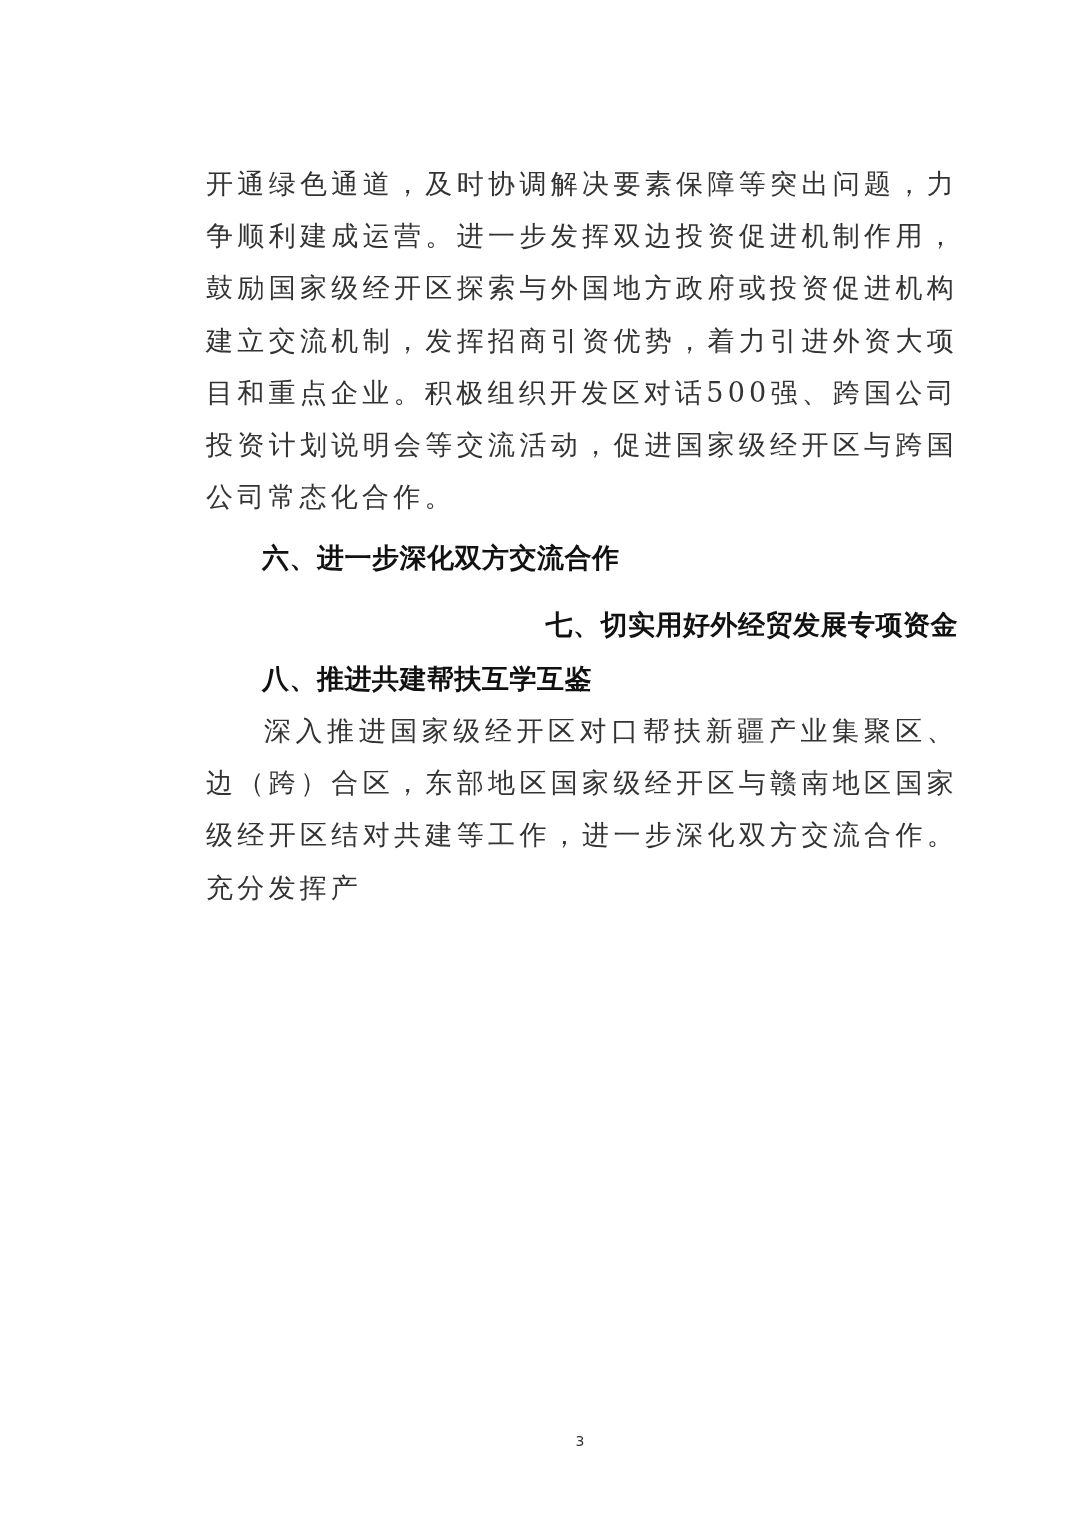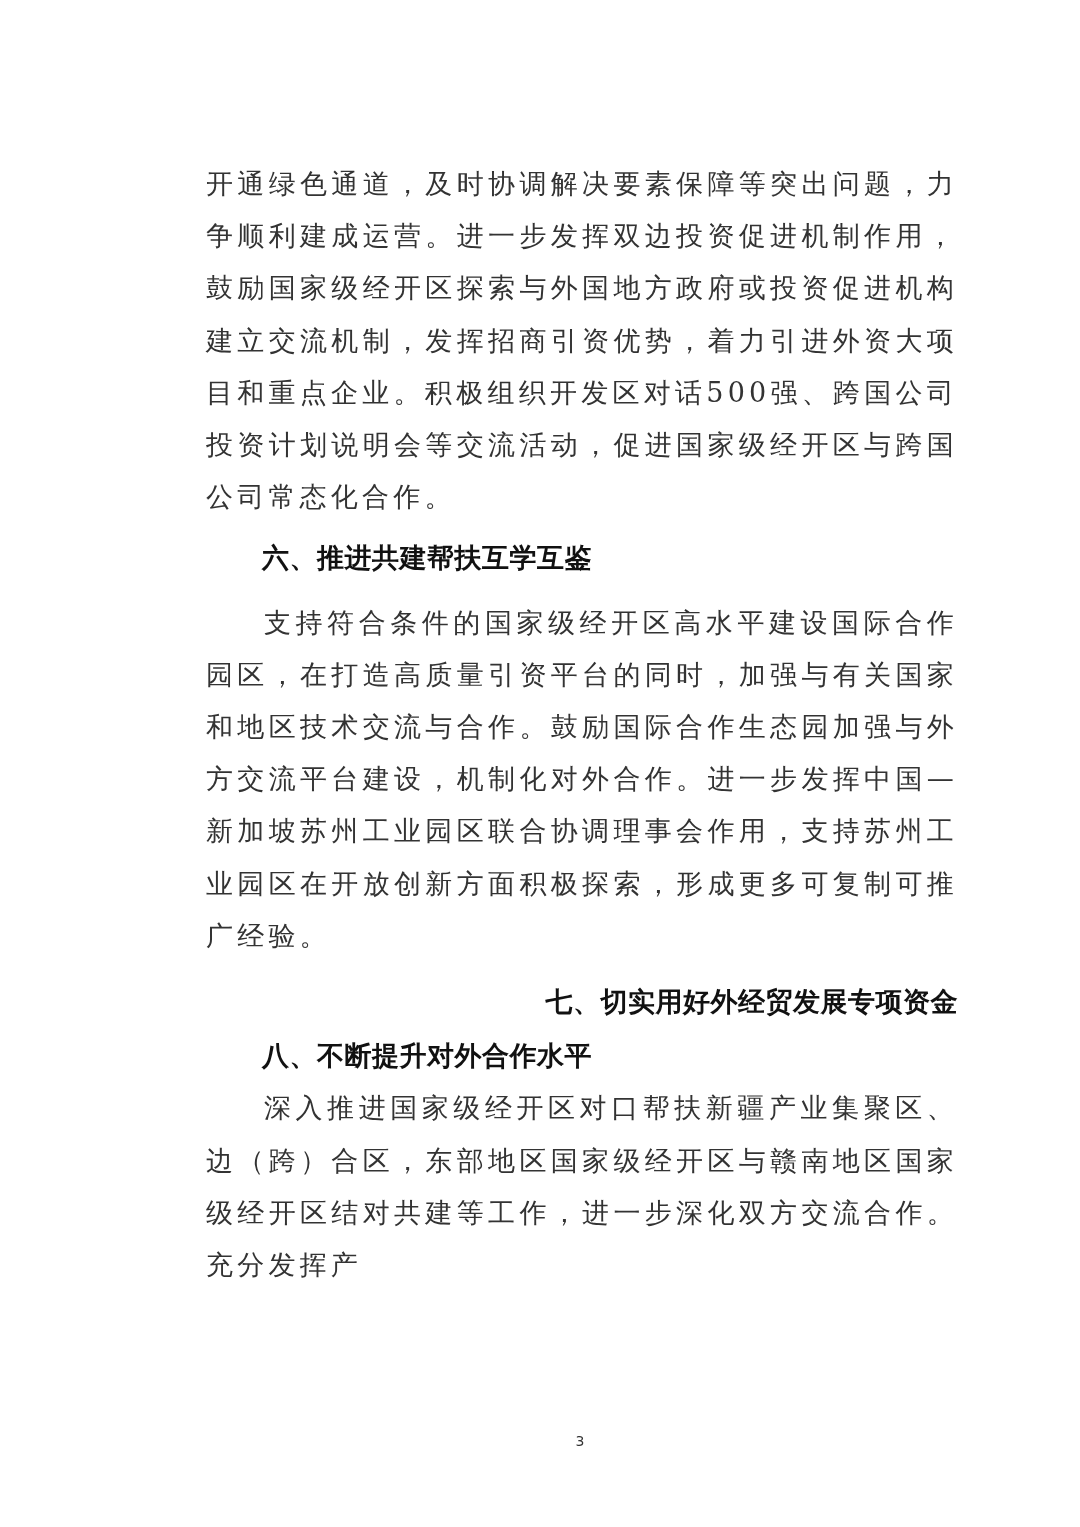--- a/index.html
+++ b/index.html
@@ -35,20 +35,19 @@
     font-family: "DejaVu Sans", "Liberation Sans", sans-serif;
     font-size: 14px; color: #333333;
   }
 </style>
 </head>
 <body>
 
 <div class="page">
   <div class="content">
     <p class="para cont">开通绿色通道，及时协调解决要素保障等突出问题，力争顺利建成运营。进一步发挥双边投资促进机制作用，鼓励国家级经开区探索与外国地方政府或投资促进机构建立交流机制，发挥招商引资优势，着力引进外资大项目和重点企业。积极组织开发区对话500强、跨国公司投资计划说明会等交流活动，促进国家级经开区与跨国公司常态化合作。</p>
-    <h2 class="heading h6">六、推进共建帮扶互学互鉴</h2>
-    <p class="para">支持符合条件的国家级经开区高水平建设国际合作园区，在打造高质量引资平台的同时，加强与有关国家和地区技术交流与合作。鼓励国际合作生态园加强与外方交流平台建设，机制化对外合作。进一步发挥中国—新加坡苏州工业园区联合协调理事会作用，支持苏州工业园区在开放创新方面积极探索，形成更多可复制可推广经验。</p>
+    <h2 class="heading h6">六、进一步深化双方交流合作</h2>
     <h2 class="heading h7">七、切实用好外经贸发展专项资金</h2>
-    <h2 class="heading h8">八、不断提升对外合作水平</h2>
+    <h2 class="heading h8">八、推进共建帮扶互学互鉴</h2>
     <p class="para">深入推进国家级经开区对口帮扶新疆产业集聚区、边（跨）合区，东部地区国家级经开区与赣南地区国家级经开区结对共建等工作，进一步深化双方交流合作。充分发挥产</p>
   </div>
   <div class="page-number">3</div>
 </div>
 
 </body></html>

